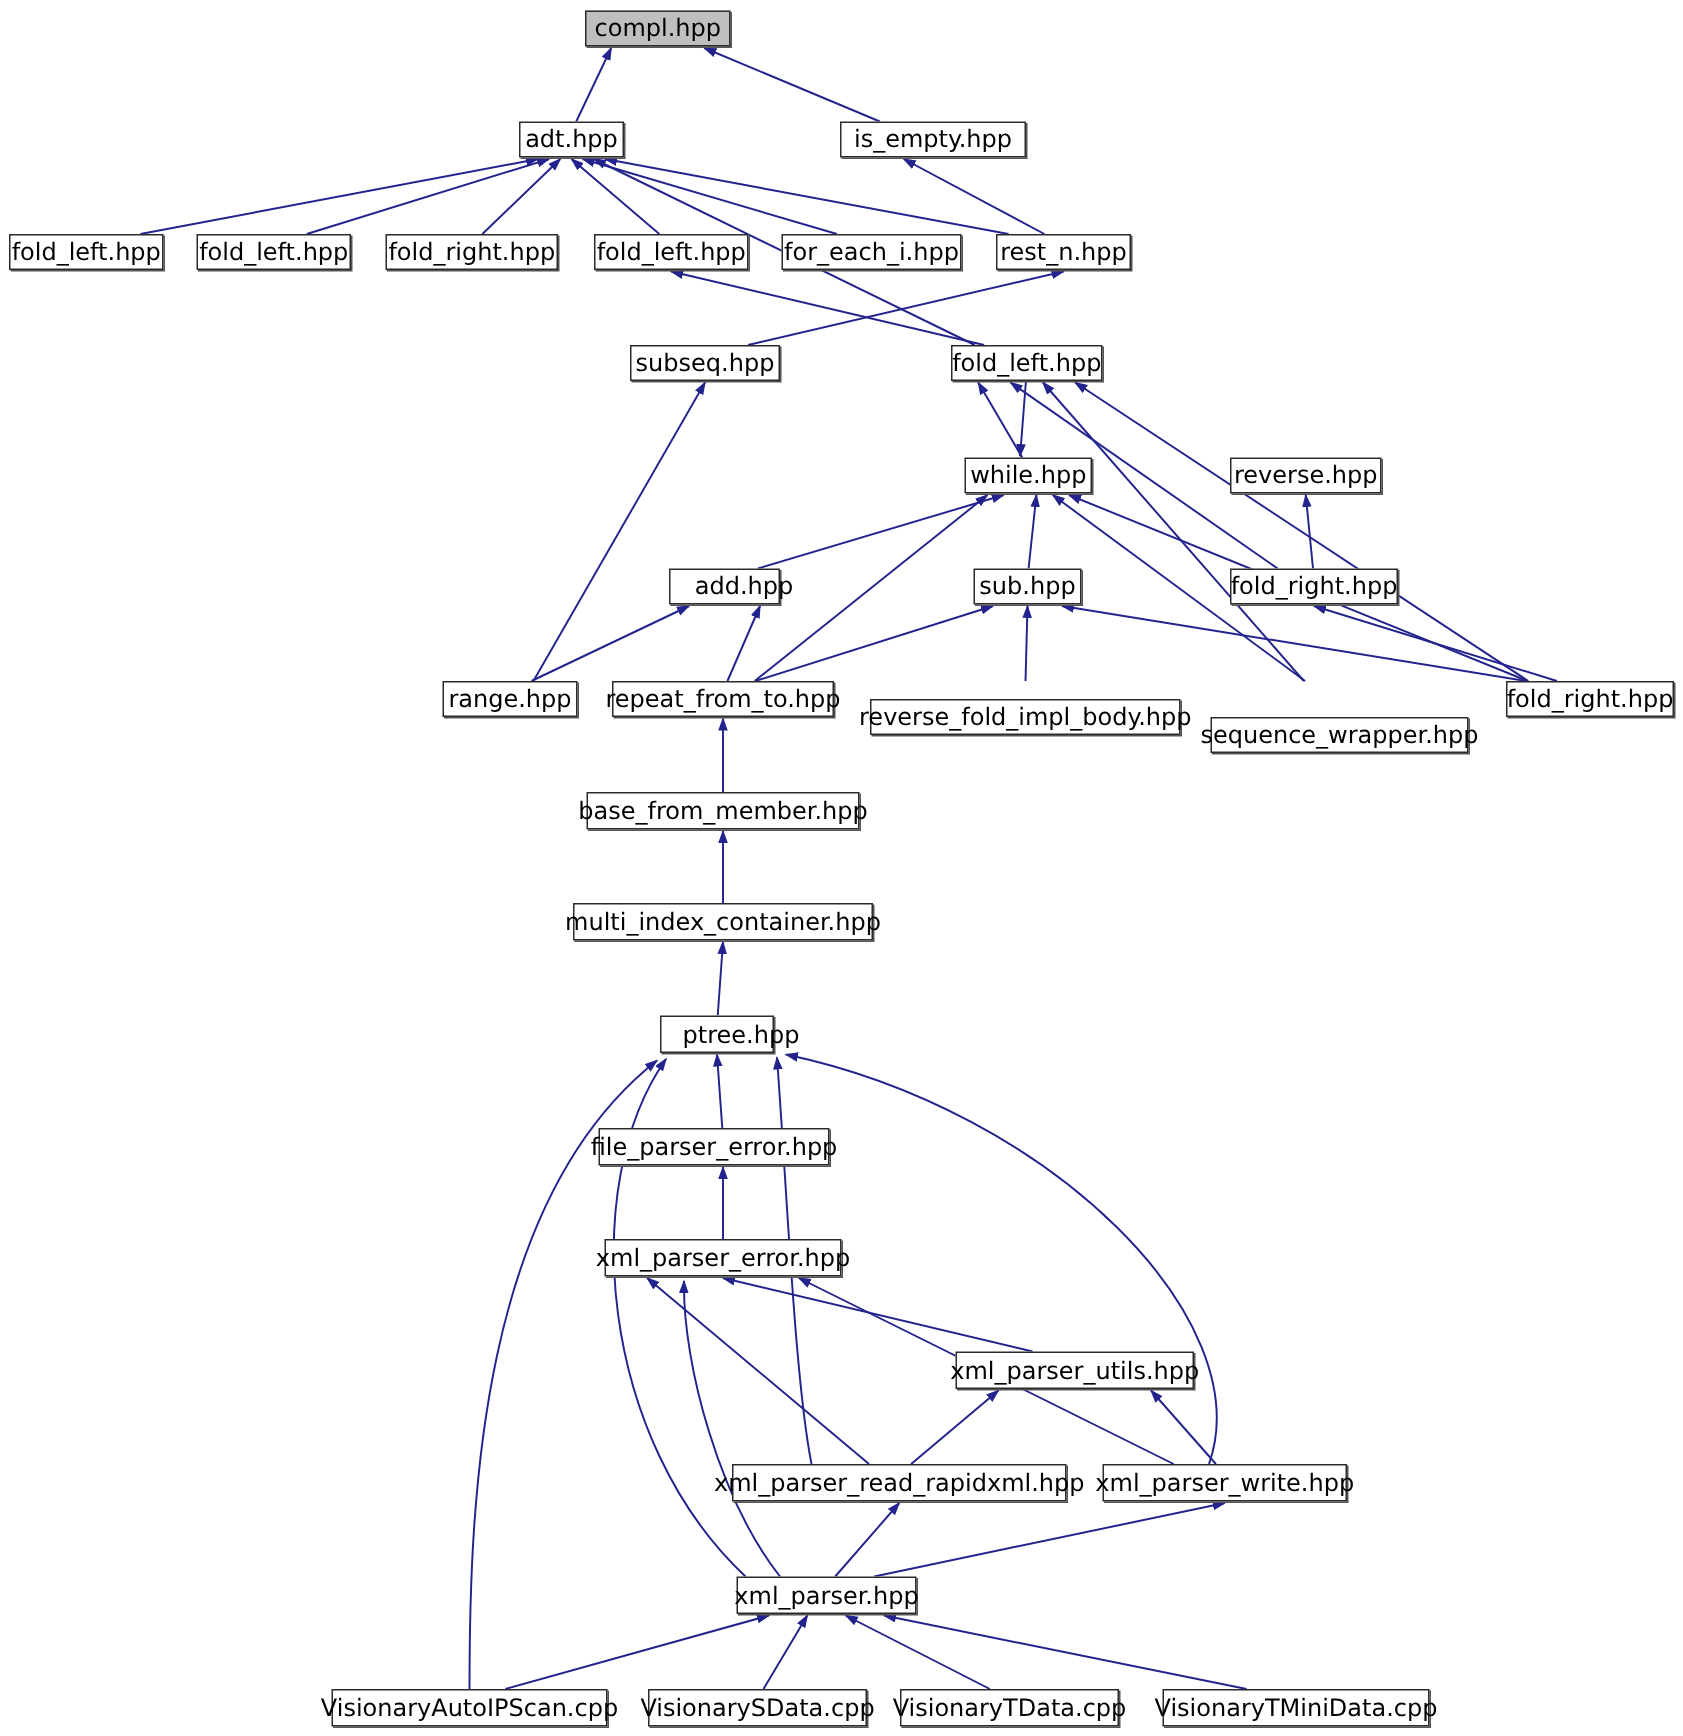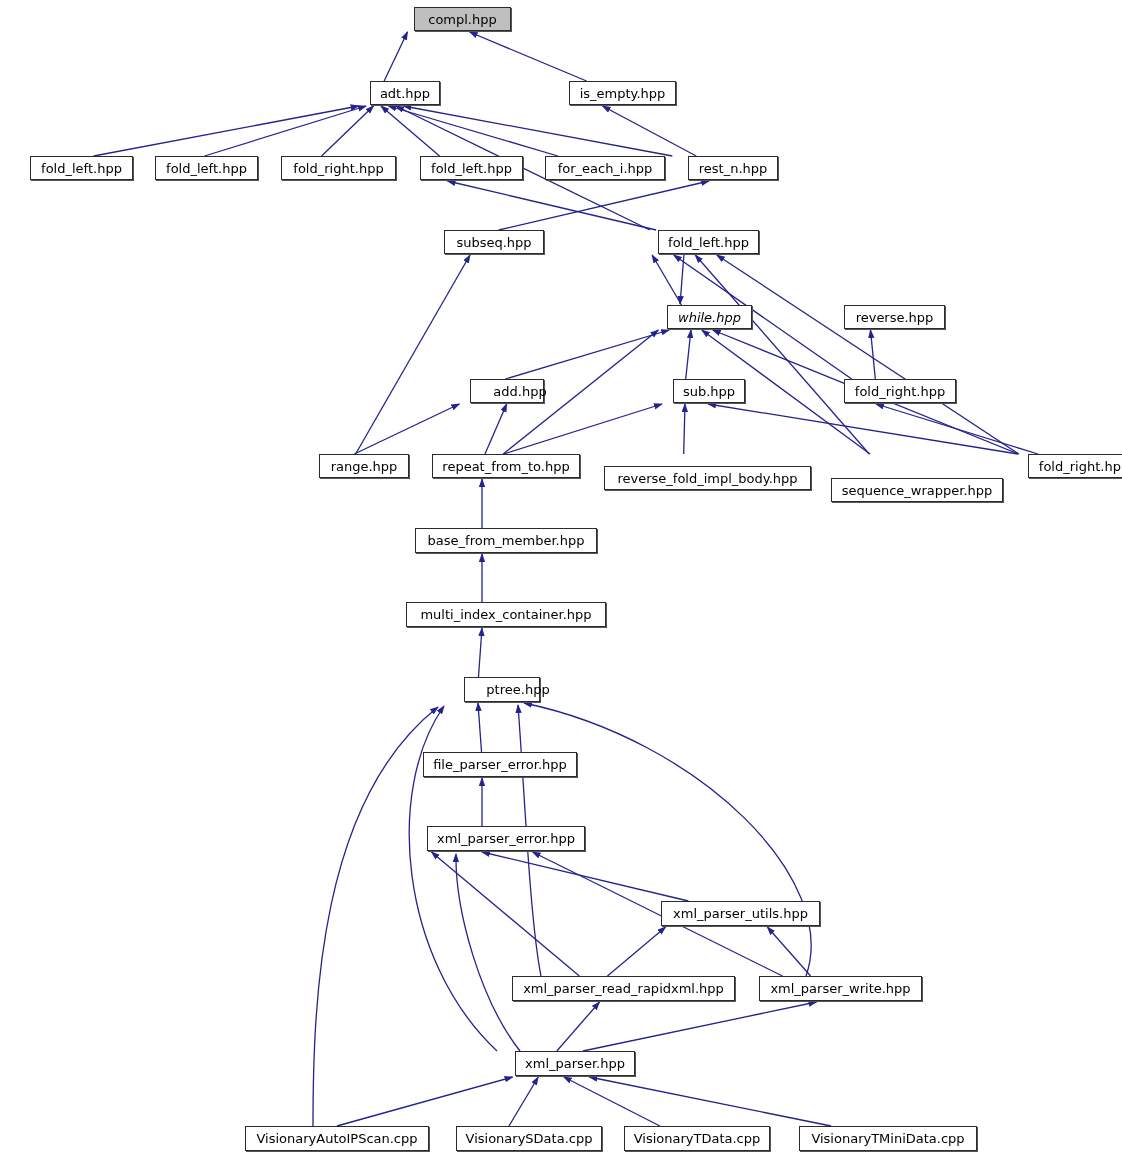--- a/index.html
+++ b/index.html
@@ -10,29 +10,28 @@
     font-family:"DejaVu Sans","Liberation Sans",sans-serif;
     overflow:hidden;
   }
   #edges{position:absolute;left:0;top:0;width:1122px;height:1157px;}
   .node{
     position:absolute;
     box-sizing:border-box;
     border:1px solid #2b2b2b;
     background:#ffffff;
     color:#000000;
-    font-size:13px;
+    font-size:16px;
     line-height:1;
     display:flex;
     align-items:center;
     justify-content:center;
     white-space:nowrap;
     box-shadow:1px 1px 0 0 #555555;
     letter-spacing:0px;
-    margin-left:24px;
   }
   .node.root{background:#bfbfbf;}
   .node-label{pointer-events:none;}
 </style>
 </head>
 <body>
 
 <div id="canvas">
   <svg id="edges" xmlns="http://www.w3.org/2000/svg">
     <defs>
@@ -94,21 +93,21 @@
         <path d="M 520,1051 C 480,1000 455,910 456,854" stroke="#23238e" stroke-width="1.3" fill="none" marker-end="url(#ah)"></path>
       </g>
   </svg>
   <div id="node-layer">
       <div class="node root" style="left: 390px; top: 7px; width: 97px; height: 24px;">
         <span class="node-label">compl.hpp</span>
       </div>
       <div class="node" style="left: 346px; top: 81px; width: 70px; height: 24px;">
         <span class="node-label">adt.hpp</span>
       </div>
-      <div class="node" style="left: 545px; top: 81px; width: 107px; height: 24px;">
+      <div class="node" style="left: 560px; top: 81px; width: 124px; height: 24px;">
         <span class="node-label">is_empty.hpp</span>
       </div>
       <div class="node" style="left: 6px; top: 156px; width: 103px; height: 24px;">
         <span class="node-label">fold_left.hpp</span>
       </div>
       <div class="node" style="left: 131px; top: 156px; width: 103px; height: 24px;">
         <span class="node-label">fold_left.hpp</span>
       </div>
       <div class="node" style="left: 257px; top: 156px; width: 115px; height: 24px;">
         <span class="node-label">fold_right.hpp</span>
@@ -121,21 +120,21 @@
       </div>
       <div class="node" style="left: 664px; top: 156px; width: 90px; height: 24px;">
         <span class="node-label">rest_n.hpp</span>
       </div>
       <div class="node" style="left: 420px; top: 230px; width: 100px; height: 24px;">
         <span class="node-label">subseq.hpp</span>
       </div>
       <div class="node" style="left: 634px; top: 230px; width: 101px; height: 24px;">
         <span class="node-label">fold_left.hpp</span>
       </div>
-      <div class="node" style="left: 643px; top: 305px; width: 85px; height: 24px; font-style: italic;">
+      <div class="node" style="left: 643px; top: 305px; width: 85px; height: 24px;">
         <span class="node-label">while.hpp</span>
       </div>
       <div class="node" style="left: 820px; top: 305px; width: 101px; height: 24px;">
         <span class="node-label">reverse.hpp</span>
       </div>
       <div class="node" style="left: 446px; top: 379px; width: 74px; height: 24px; padding-left: 26px;">
         <span class="node-label">add.hpp</span>
       </div>
       <div class="node" style="left: 649px; top: 379px; width: 72px; height: 24px;">
         <span class="node-label">sub.hpp</span>

